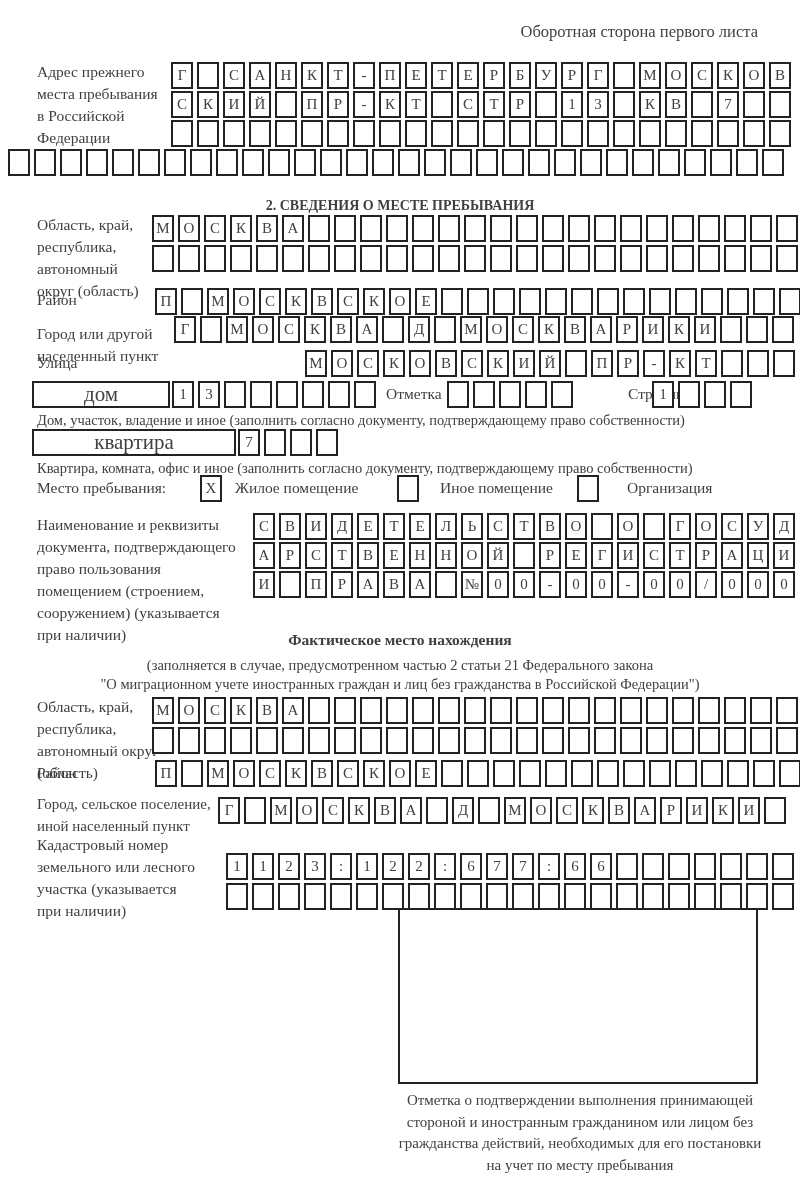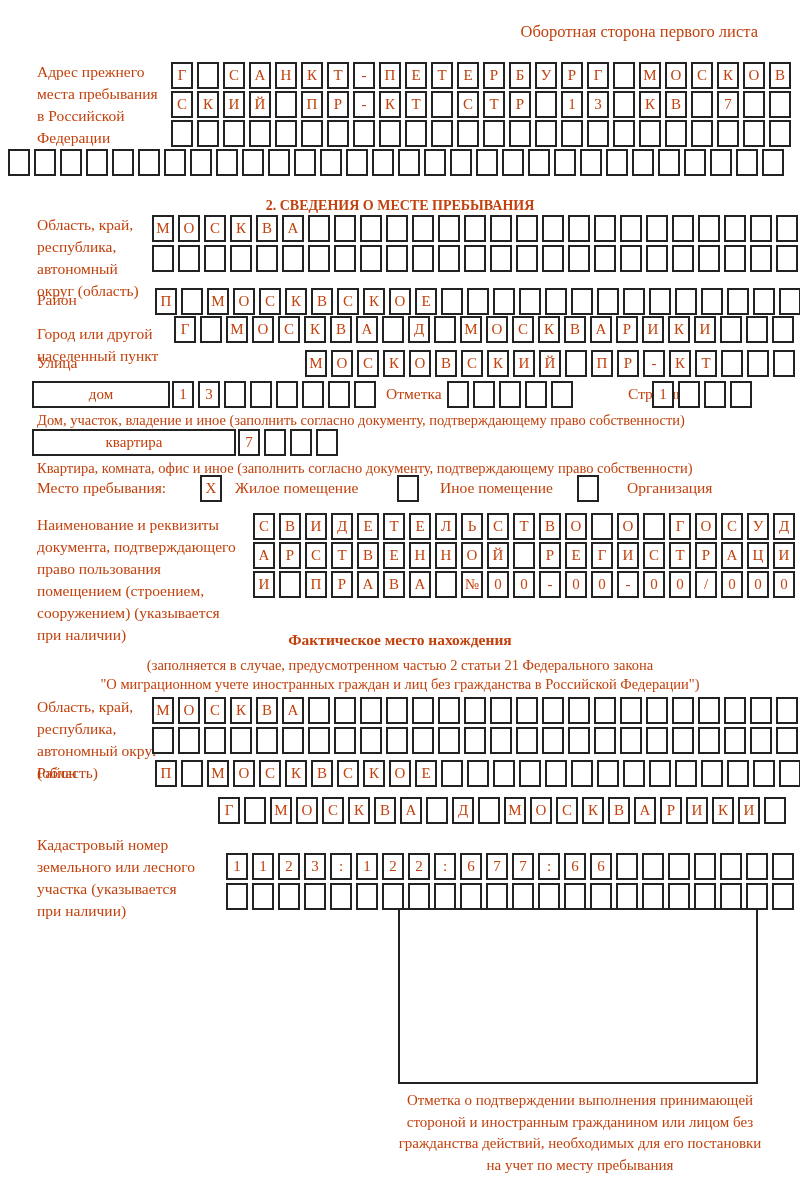--- a/index.html
+++ b/index.html
@@ -1,33 +1,33 @@
 <!DOCTYPE html>
 <html><head>
 <meta charset="utf-8">
 <style>
   html,body{margin:0;padding:0;background:#fff;}
   .page{
     position:relative;width:800px;height:1180px;background:#fff;
-    font-family:"Liberation Serif","DejaVu Serif",serif;color:#c2410c;overflow:hidden;
+    font-family:"Liberation Serif","DejaVu Serif",serif;color:#404040;overflow:hidden;
   }
   .abs{position:absolute;}
   .cells{position:absolute;display:flex;gap:4px;}
   .cell{
     flex:0 0 18px;width:18px;height:23px;border:2px solid #222;
     display:flex;align-items:center;justify-content:center;
     font-size:15px;line-height:1;background:#fff;
   }
   .label{font-size:15.5px;line-height:22px;white-space:pre-line;}
   .note{font-size:14.5px;line-height:19px;}
   .center{text-align:center;}
   .heading{font-weight:bold;font-size:14px;}
   .widebox{
     border:2px solid #222;height:23px;display:flex;align-items:center;justify-content:center;
-    font-size:15px;background:#fff;
+    font-size:21px;background:#fff;
   }
   .inline-label{font-size:15.5px;line-height:20px;white-space:nowrap;}
 </style>
 </head>
 <body>
 
 <div class="page">
 
   <div class="abs" style="top:22px;right:42px;font-size:16.5px;">Оборотная сторона первого листа</div>
 
@@ -500,20 +500,22 @@
       <span class="cell"></span>
       <span class="cell"></span>
       <span class="cell"></span>
       <span class="cell"></span>
       <span class="cell"></span>
       <span class="cell"></span>
       <span class="cell"></span>
       <span class="cell"></span>
     </div>
 
+  <div class="abs label" style="left:37px;top:793px;width:185px;font-size:15px;">Город, сельское поселение,
+иной населенный пункт</div>
   <div class="cells" style="left:218px;top:797px;">
       <span class="cell">Г</span>
       <span class="cell"></span>
       <span class="cell">М</span>
       <span class="cell">О</span>
       <span class="cell">С</span>
       <span class="cell">К</span>
       <span class="cell">В</span>
       <span class="cell">А</span>
       <span class="cell"></span>

